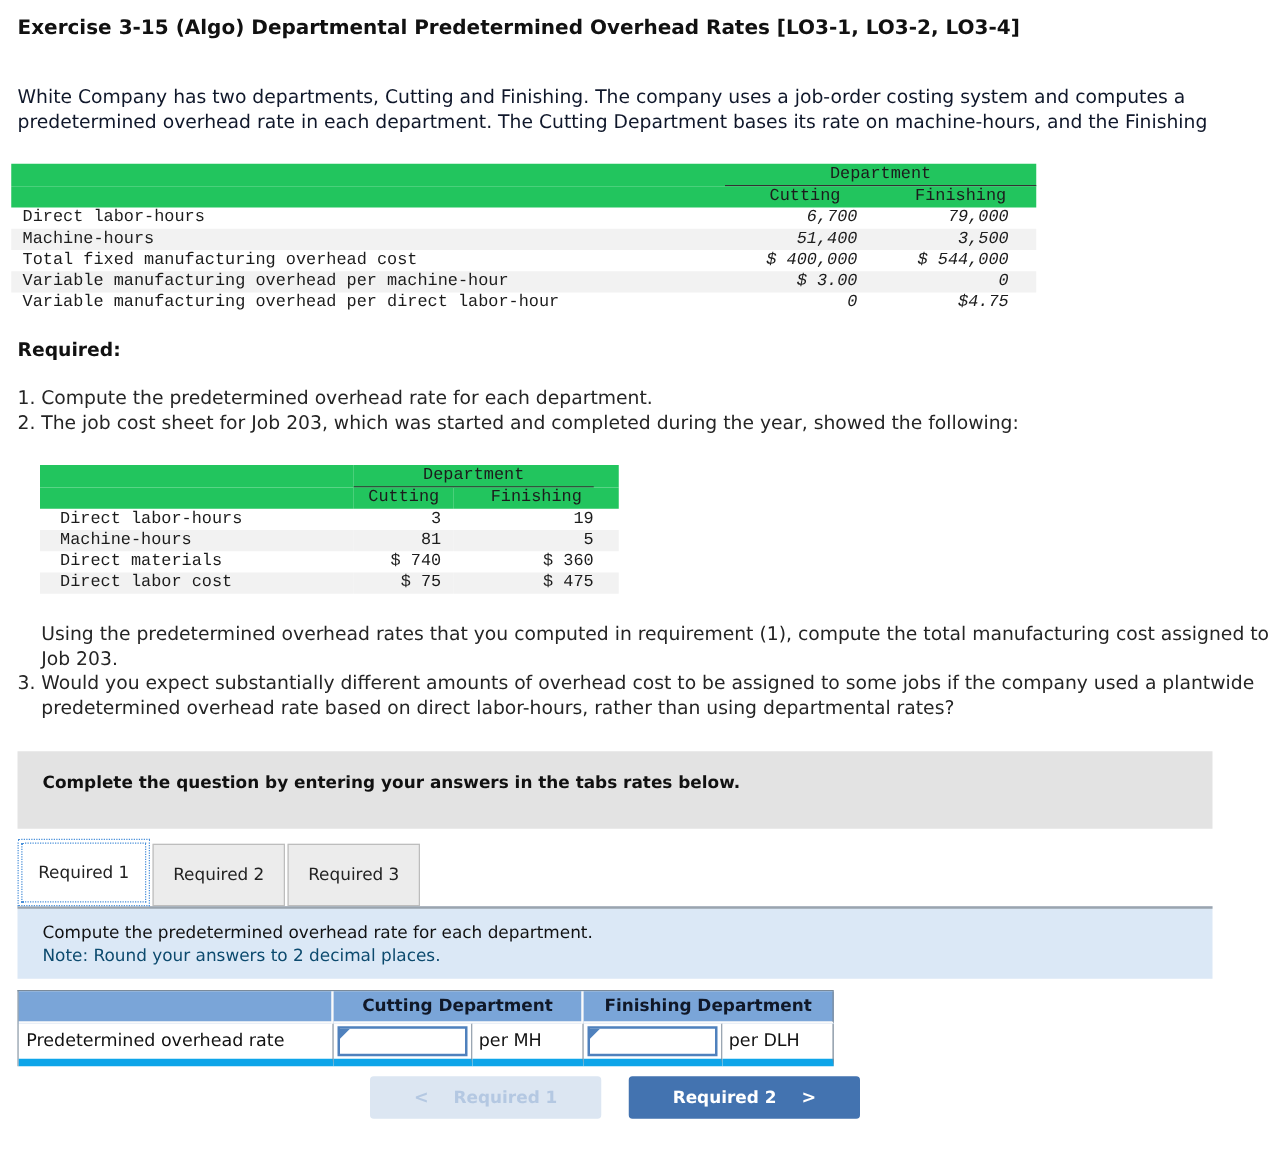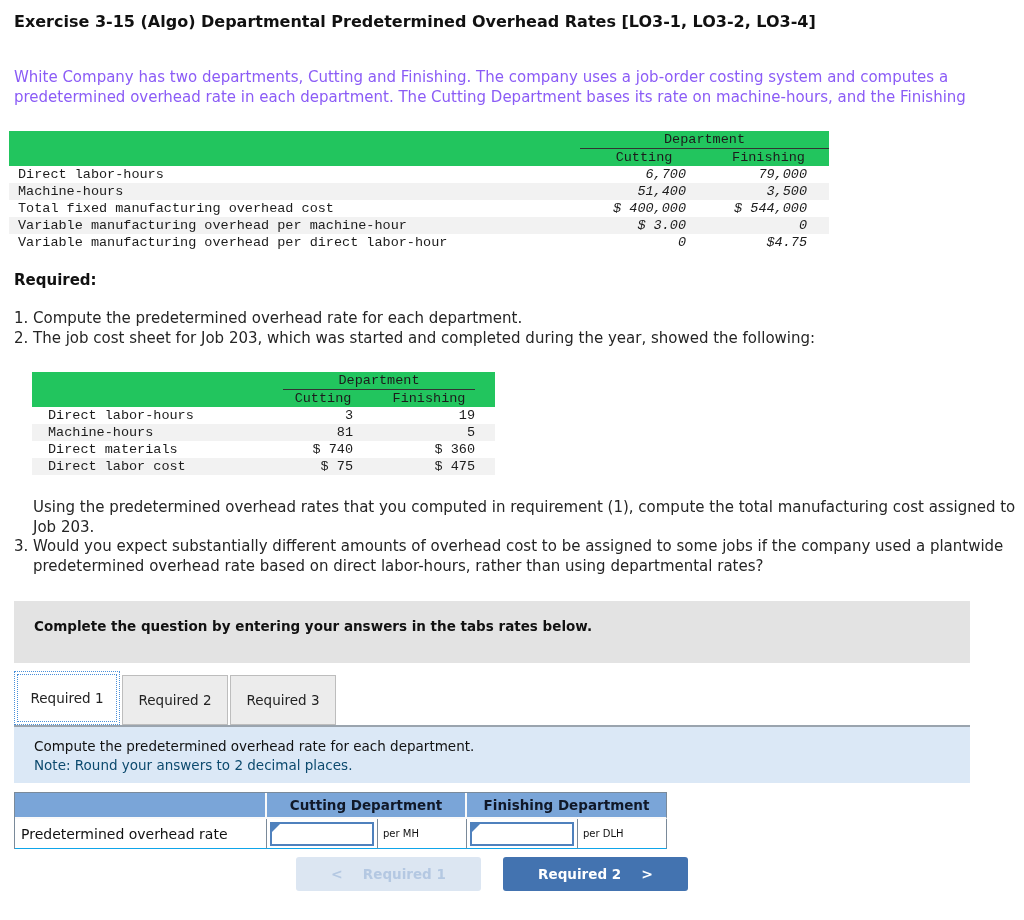--- a/index.html
+++ b/index.html
@@ -2,21 +2,21 @@
 <html><head>
 <meta charset="utf-8">
 <style>
   * { margin:0; padding:0; box-sizing:border-box; }
   html,body { background:#fff; }
   .page {
     position:relative; width:1024px; height:920px; background:#ffffff;
     overflow:hidden; font-family:"DejaVu Sans", sans-serif; color:#1d1d1d;
   }
   .title { margin:12px 0 0 14px; font-size:16px; font-weight:bold; color:#111; letter-spacing:0; }
-  .intro { margin:37px 0 0 14px; font-size:15px; color:#8b5cf6; }
+  .intro { margin:37px 0 0 14px; font-size:15px; color:#0f172a; }
   .line { white-space:nowrap; line-height:19.5px; }
 
   
   table.mono { border-collapse:collapse; font-family:"Liberation Mono","DejaVu Sans Mono",monospace; font-size:13.5px; color:#1c1c1c; }
   table.mono td { padding:0; line-height:17px; height:17px; white-space:nowrap; }
   table.mono thead td { background:#22c55e; }
   table.mono .grp { text-align:center; }
   table.mono .grp .ul { border-bottom:1px solid #333; }
   table.mono .ch { text-align:center; }
   table.mono .num { text-align:right; }
@@ -63,28 +63,28 @@
     width:956px; height:58px; margin-left:14px; background:#dbe8f6;
     border-top:2px solid #9aa4ae; padding:10px 20px 0; position:relative; z-index:1;
     font-size:13.5px;
   }
   .panel .prompt { color:#111; line-height:19px; }
   .panel .note { color:#0c4a6e; line-height:19px; }
 
   
   table.ans { border-collapse:separate; border-spacing:0; margin:9px 0 0 14px;
     border-top:1px solid #7a8a9a; border-left:1px solid #7a8a9a; font-size:13.5px; }
-  table.ans td { border-right:1px solid #7a8a9a; border-bottom:1px solid #0ea5e9; padding:0; }
+  table.ans td { border-right:1px solid #7a8a9a; border-bottom:6px solid #0ea5e9; padding:0; }
   .ans .ah td { background:#7aa5d8; height:26px; text-align:center; font-weight:bold; color:#101828;margin-top:16px; }
   .ans .ah td:not(:last-child) { border-right:2px solid #fafafa; }
   .ans .ah td { border-bottom:2px solid #fafafa; }
   .ans .ab td { background:#fff; height:30px; }
   .ans .c-lbl { width:252px; padding-left:6px; font-size:14px; color:#111; }
   .ans .c-in { width:111px; }
-  .ans .c-unit { width:89px; padding-left:5px; font-size:10px; color:#111; }
+  .ans .c-unit { width:89px; padding-left:5px; font-size:14px; color:#111; }
   .input-box { position:relative; margin:2px 3px; height:24px; border:2px solid #4f81bd; background:#fff; }
   .input-box .corner { position:absolute; top:0; left:0; width:0; height:0;
     border-top:8px solid #4f81bd; border-right:8px solid transparent; }
   .input-box input { width:100%; height:100%; border:none; outline:none; padding:0 4px;
     font-family:"DejaVu Sans",sans-serif; font-size:13px; background:transparent; }
 
   
   .btn-row { width:956px; margin:8px 0 0 14px; display:flex; justify-content:center; gap:22px; }
   .btn { width:185px; height:34px; border:none; border-radius:3px; cursor:pointer;
     display:flex; align-items:center; justify-content:center; gap:20px;

